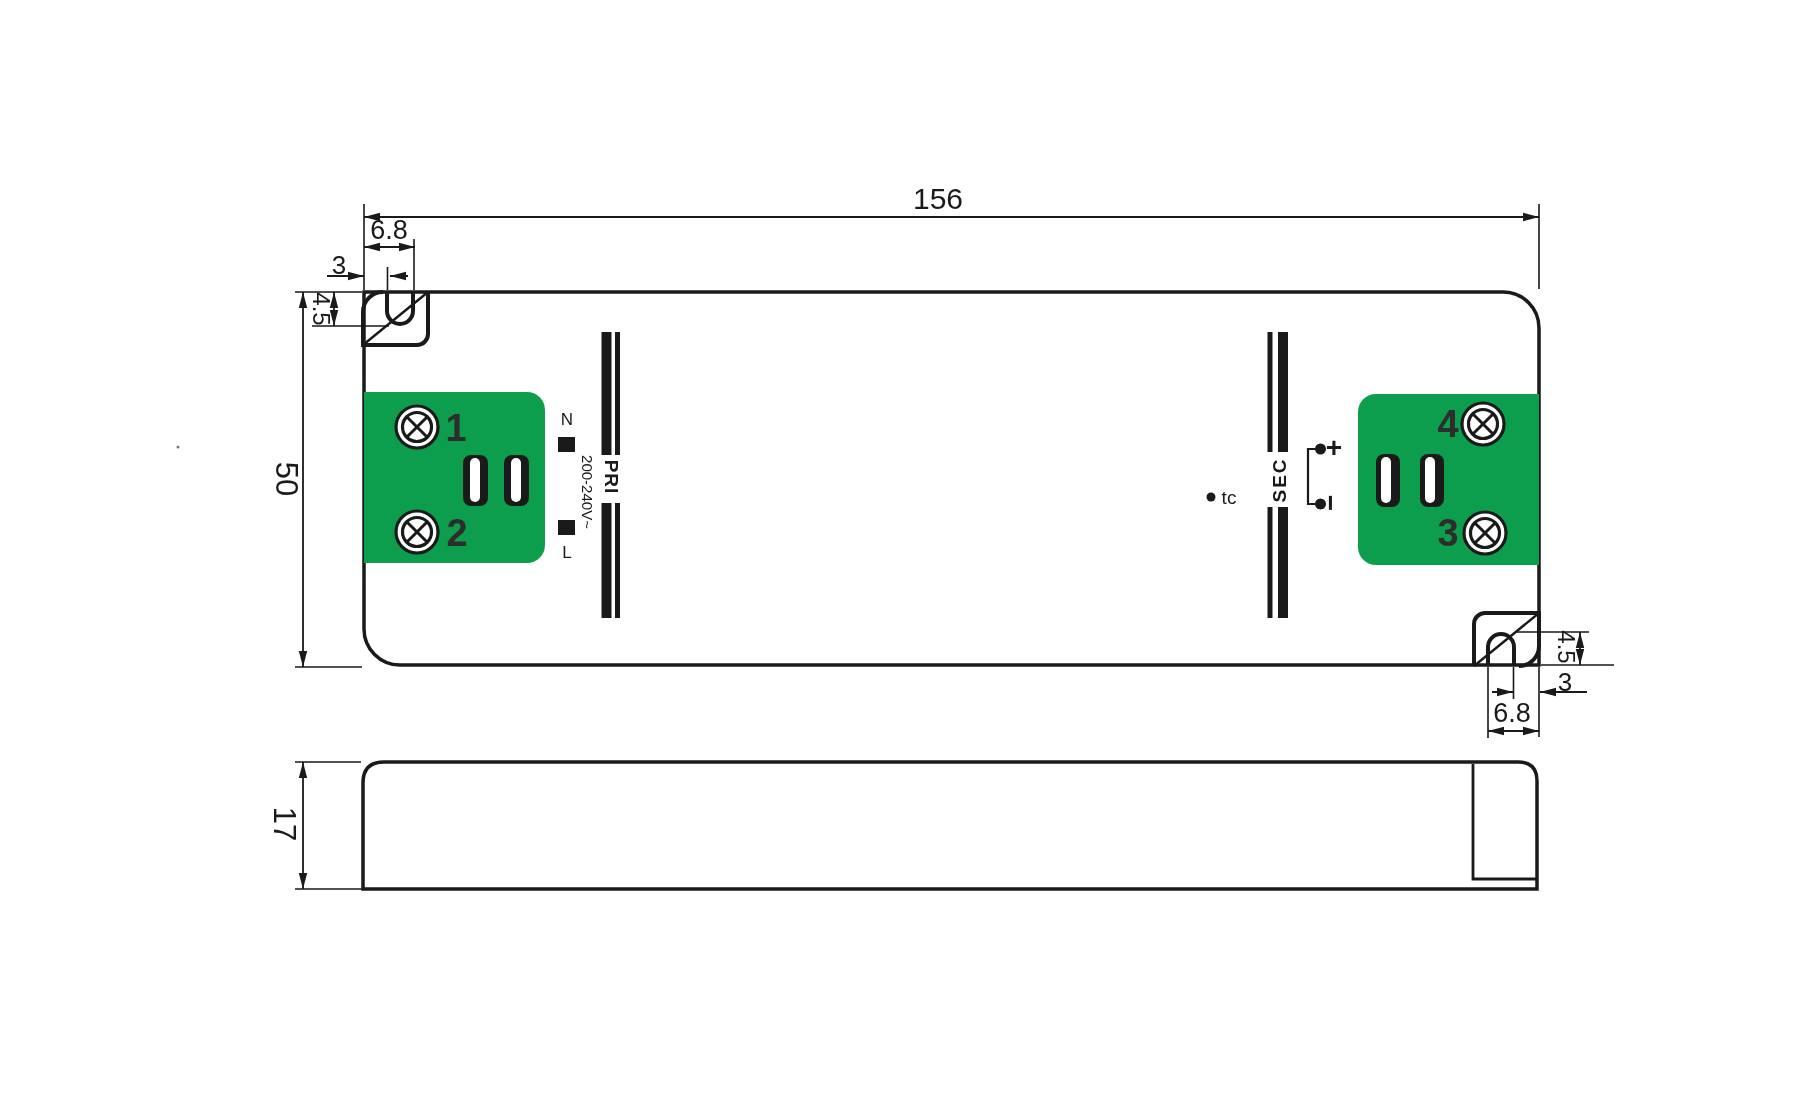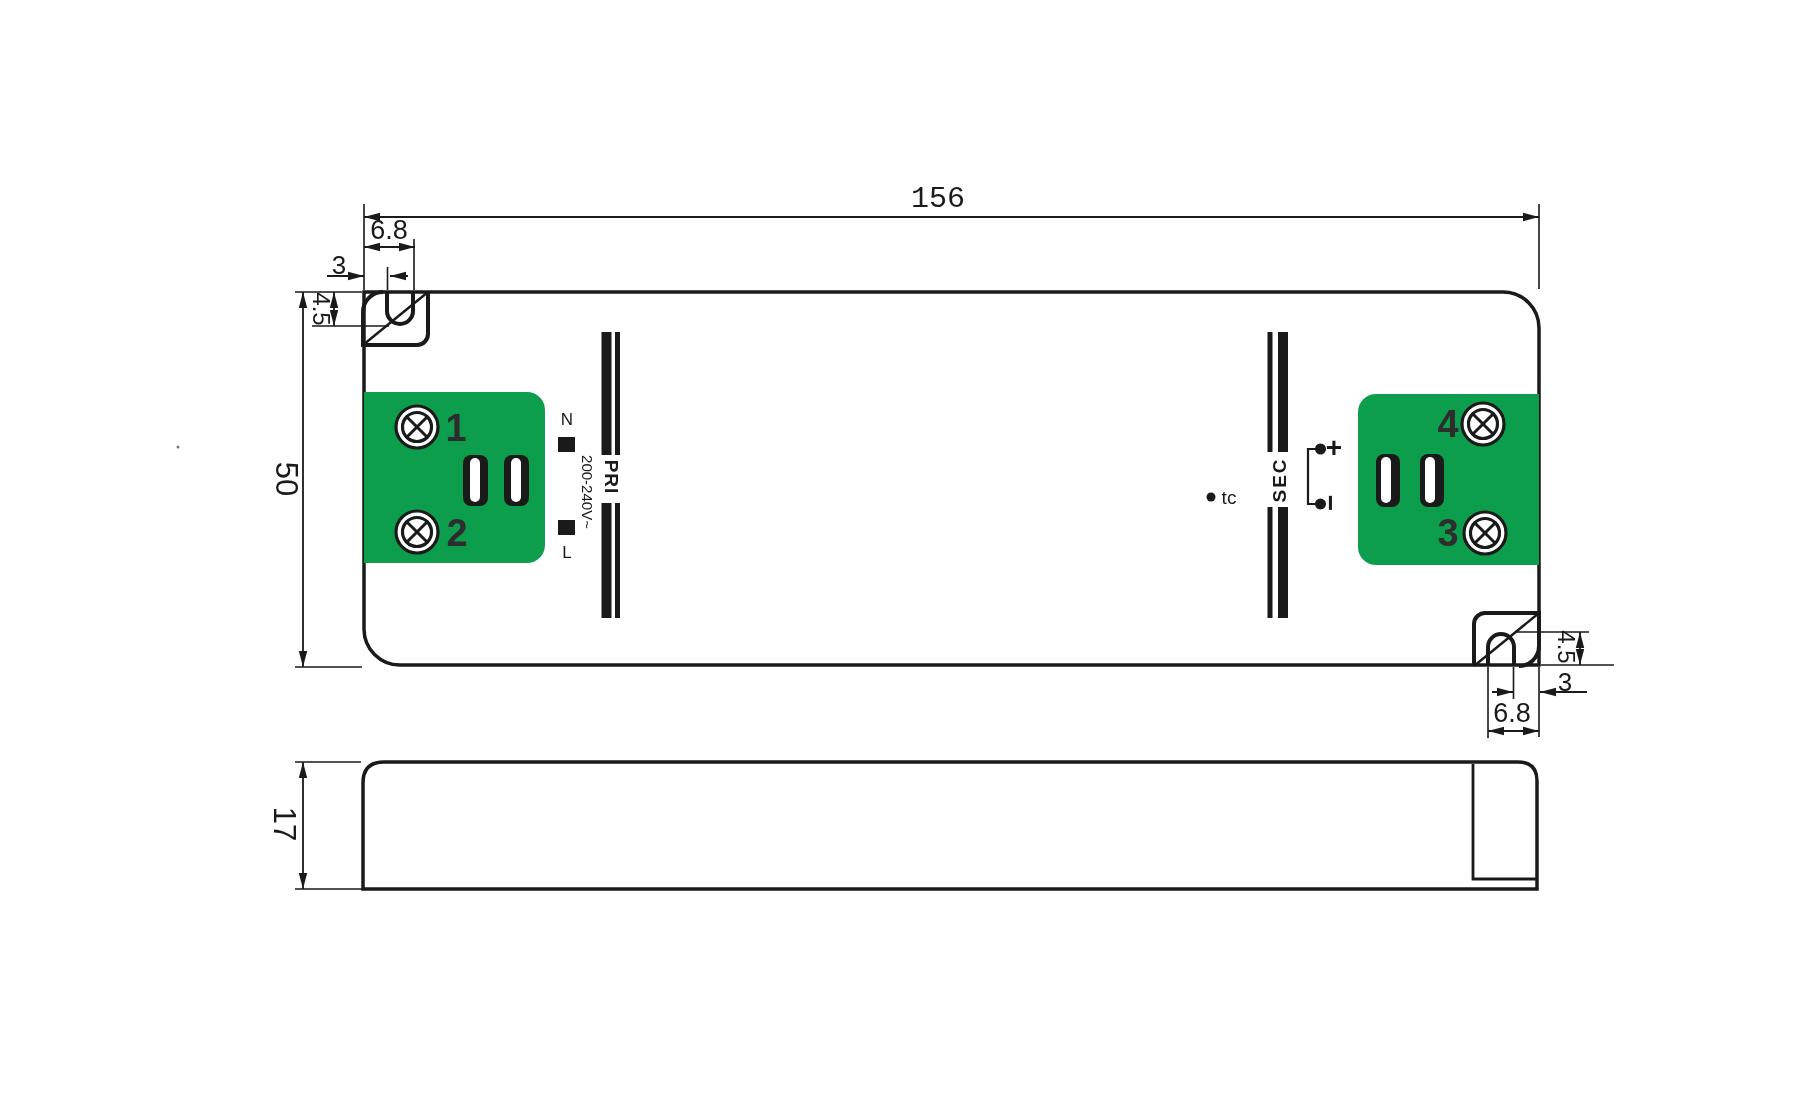--- a/index.html
+++ b/index.html
@@ -132,21 +132,21 @@
         <polygon points="1513,692 1497,687.8 1497,696.2"></polygon>
         <polygon points="1540,692 1556,687.8 1556,696.2"></polygon>
         <polygon points="1488,731 1504,726.8 1504,735.2"></polygon>
         <polygon points="1539,731 1523,726.8 1523,735.2"></polygon>
         <polygon points="303,762 298.8,778 307.2,778"></polygon>
         <polygon points="303,889 298.8,873 307.2,873"></polygon>
       </g>
     </g>
   </svg>
 
-  <span class="lbl" style="left:938px; top:199px; font-size:30px;font-family:Liberation Mono, monospace;">156</span>
+  <span class="lbl" style="left:938px; top:199px; font-size:30px;">156</span>
   <span class="lbl" style="left:389px; top:230px; font-size:27px;">6.8</span>
   <span class="lbl" style="left:339px; top:265px; font-size:26px;">3</span>
   <span class="lbl r90" style="left:321px; top:309px; font-size:24px;">4.5</span>
   <span class="lbl r90" style="left:286px; top:479px; font-size:31px;">50</span>
   <span class="lbl r90" style="left:284px; top:824px; font-size:31px;">17</span>
   <span class="lbl r90" style="left:1566px; top:647px; font-size:24px;">4.5</span>
   <span class="lbl" style="left:1565px; top:682px; font-size:26px;">3</span>
   <span class="lbl" style="left:1512px; top:713px; font-size:27px;">6.8</span>
 
   <span class="lbl b dk" style="left:456px; top:428px; font-size:38px;">1</span>

